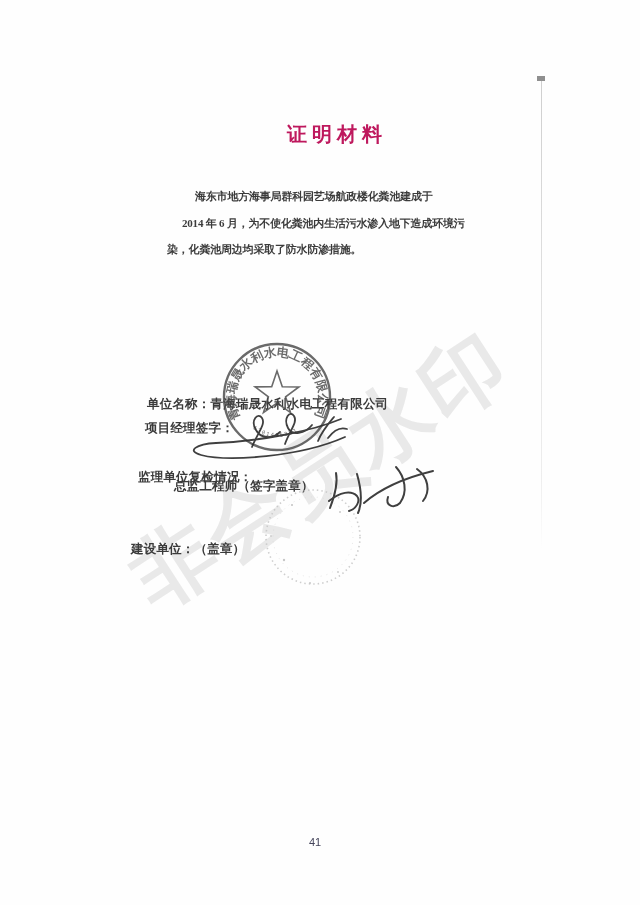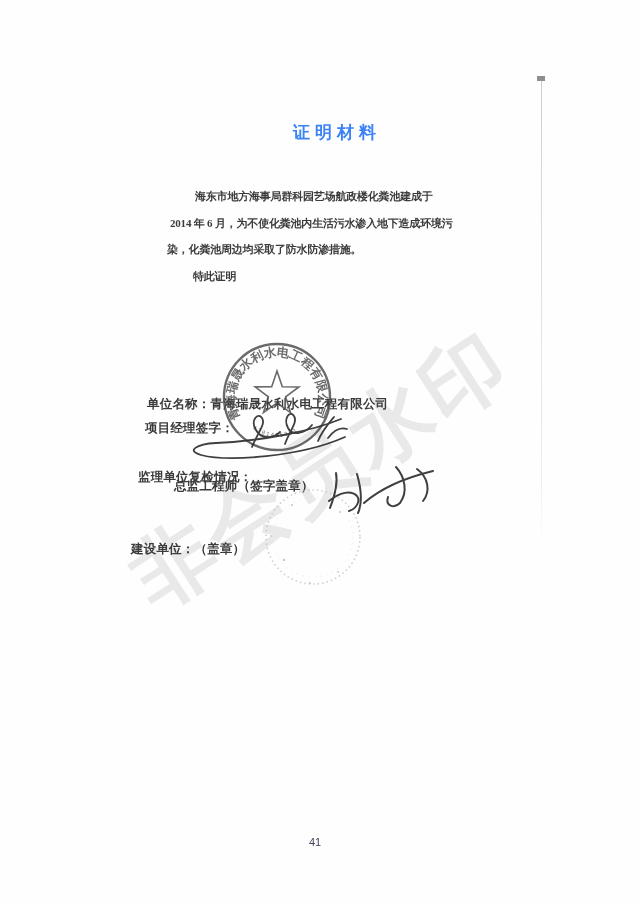--- a/index.html
+++ b/index.html
@@ -15,32 +15,32 @@
     position:absolute;left:95px;top:424px;width:450px;height:92px;
     font-size:82px;line-height:92px;font-weight:bold;white-space:nowrap;
     color:#e9e9e9;letter-spacing:4px;text-align:center;
     transform:rotate(-33deg);transform-origin:center center;
     font-family:"Liberation Sans","DejaVu Sans",sans-serif;
     user-select:none;z-index:1;
   }
 
   .doc-title{
     position:absolute;top:121px;left:337px;transform:translateX(-50%);
-    font-size:17px;font-weight:bold;color:#3b82f6;letter-spacing:5px;
+    font-size:20px;font-weight:bold;color:#be185d;letter-spacing:5px;
     white-space:nowrap;z-index:2;
   }
 
   .body-par{
     position:absolute;left:158px;top:183px;width:345px;z-index:2;
     font-size:11px;font-weight:bold;color:#3b3b3b;line-height:26.5px;
     letter-spacing:-0.2px;
   }
   .p-line{white-space:nowrap;}
   .p-line:nth-child(1){margin-left:37px;}
-  .p-line:nth-child(2){margin-left:12px;}
+  .p-line:nth-child(2){margin-left:24px;}
   .p-line:nth-child(3){margin-left:9px;}
   .p-line:nth-child(4){margin-left:35px;}
 
   .field-row{
     position:absolute;z-index:2;font-size:12.5px;font-weight:bold;
     color:#3b3b3b;white-space:nowrap;letter-spacing:0.2px;
   }
   .row-unit{left:147px;top:396px;}
   .row-pm{left:145px;top:420px;}
   .row-supervision{left:138px;top:469px;}
@@ -68,21 +68,20 @@
 
   <div class="fold-line"></div>
   <div class="fold-tick"></div>
 
   <div class="doc-title">证明材料</div>
 
   <div class="body-par">
     <div class="p-line">海东市地方海事局群科园艺场航政楼化粪池建成于</div>
     <div class="p-line">2014 年 6 月，为不使化粪池内生活污水渗入地下造成环境污</div>
     <div class="p-line">染，化粪池周边均采取了防水防渗措施。</div>
-    <div class="p-line">特此证明</div>
   </div>
 
   <div class="field-row row-unit">
     <span>单位名称：</span><span>青海瑞晟水利水电工程有限公司</span>
   </div>
 
   <div class="field-row row-pm">
     <span>项目经理签字：</span>
   </div>
 

